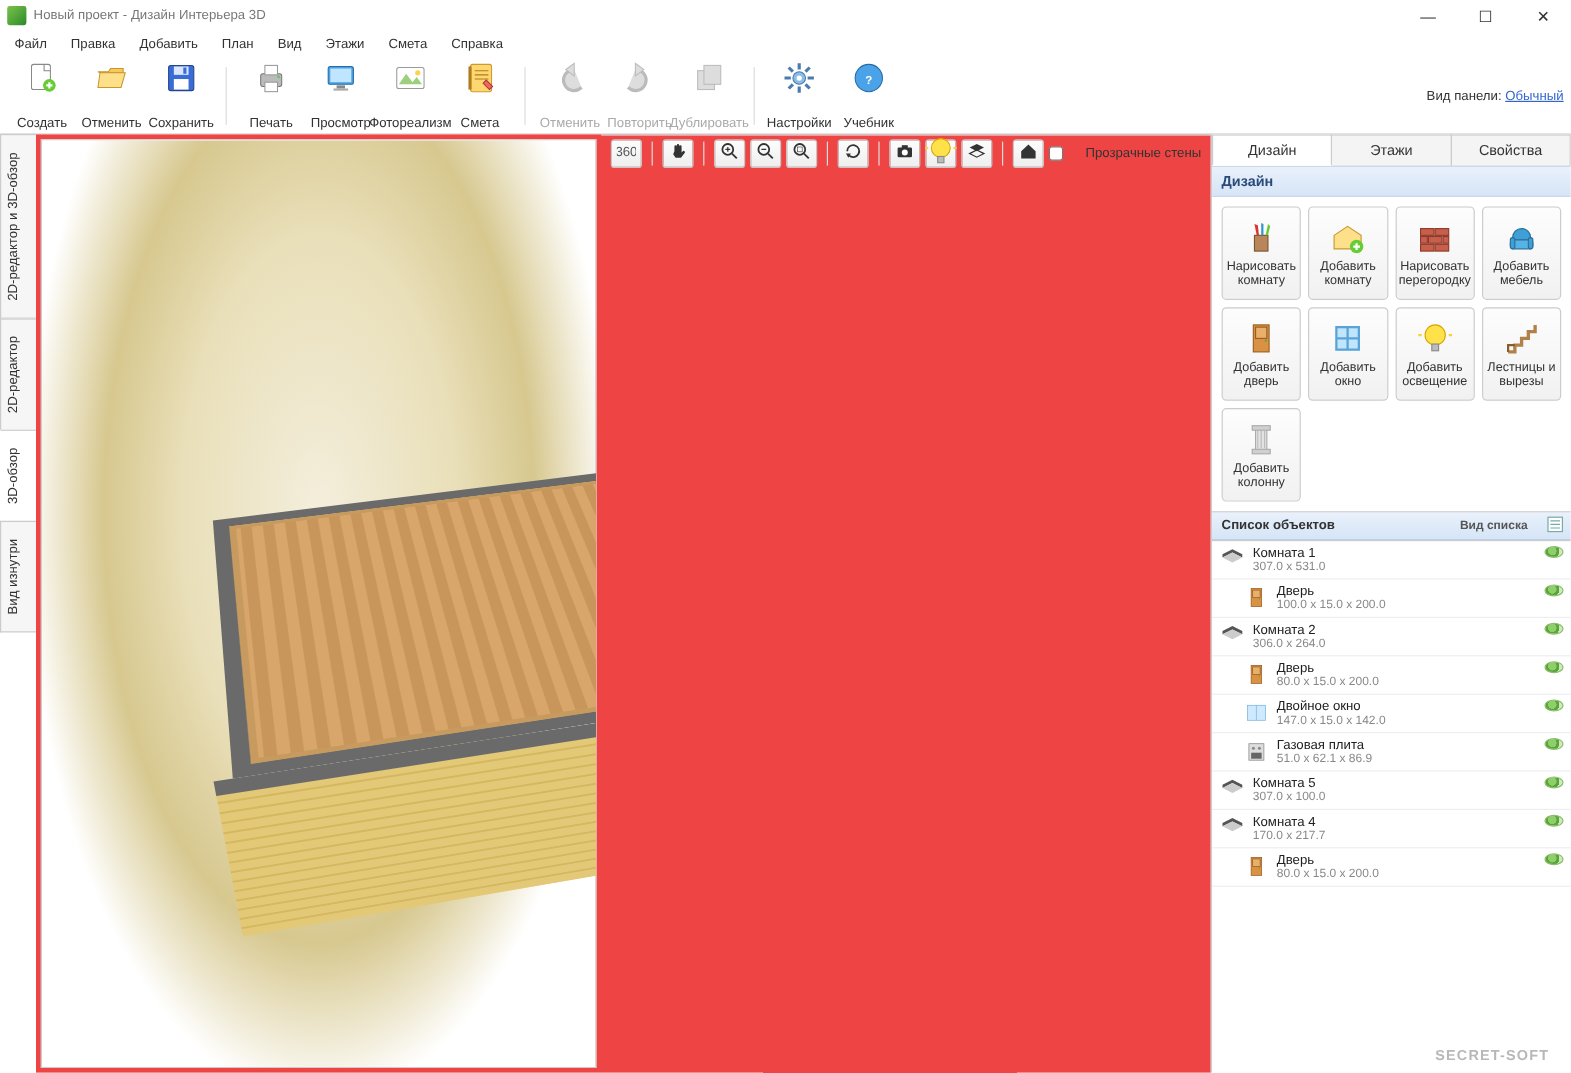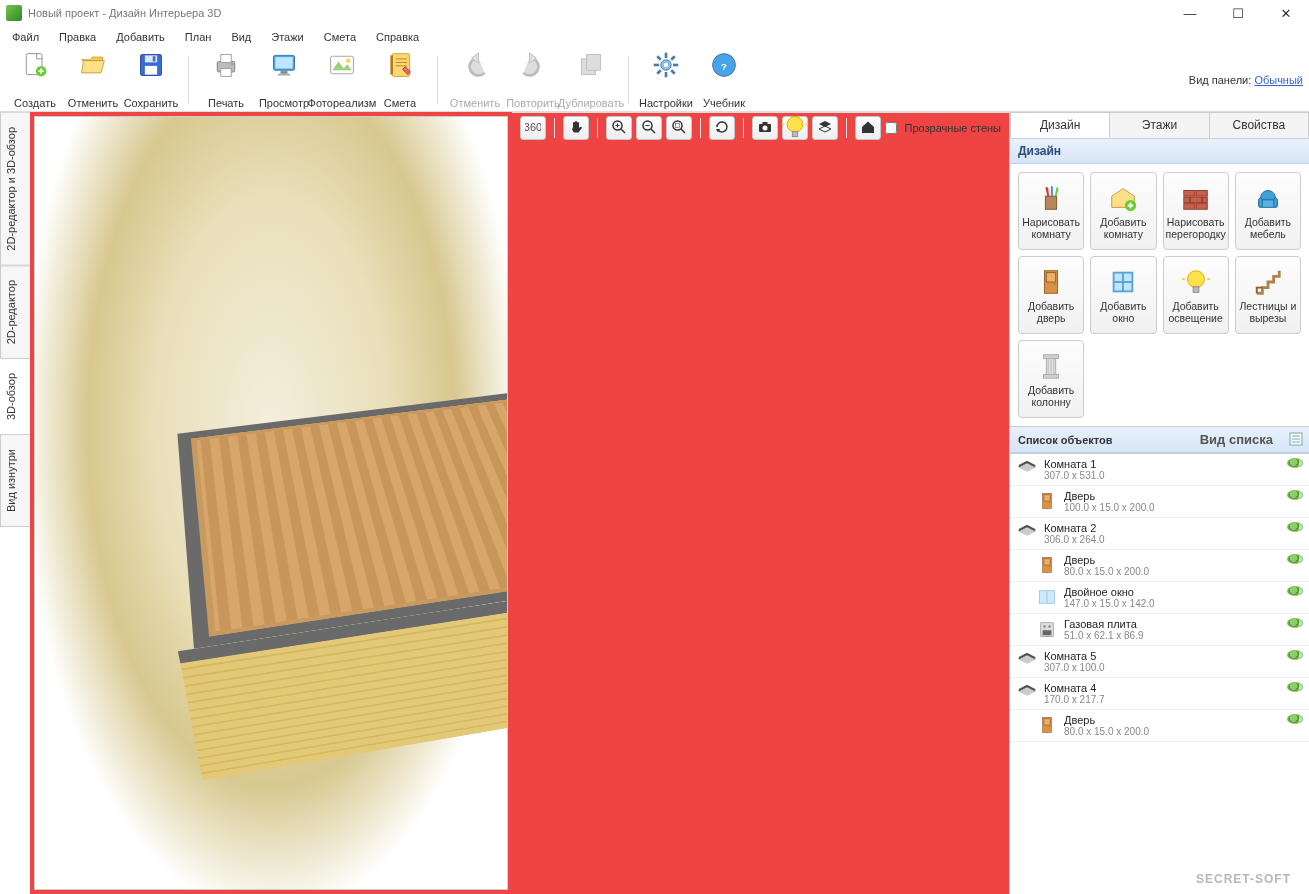--- a/index.html
+++ b/index.html
@@ -32,35 +32,35 @@
 .room{position:absolute;background:#d9a66b;border:14px solid #6a6a6a;box-shadow:inset 0 0 0 6px #c79a5f}
 .r1{left:0;top:0;width:400px;height:380px;background:repeating-linear-gradient(90deg,#d8a56a 0 10px,#c8955b 10px 20px)}
 .r2{left:400px;top:0;width:280px;height:200px;background:repeating-linear-gradient(90deg,#d8a56a 0 10px,#c8955b 10px 20px)}
 .r3{left:400px;top:200px;width:180px;height:180px;background:linear-gradient(135deg,#f0e7b6 25%,#e9dfa3 25% 50%,#f0e7b6 50% 75%,#e9dfa3 75%)}
 .r4{left:580px;top:170px;width:100px;height:210px;background:#efe9c3}
 .wall-ext{position:absolute;left:-14px;top:380px;width:708px;height:160px;background:repeating-linear-gradient(0deg,#e3c878 0 8px,#d4b85f 8px 10px),repeating-linear-gradient(90deg,rgba(0,0,0,0) 0 20px,rgba(0,0,0,.08) 20px 22px);border-top:14px solid #6a6a6a;transform-origin:top;transform:rotateX(-90deg)}
 .door-ext{position:absolute;left:420px;top:26px;width:78px;height:130px;background:linear-gradient(#8c4a24,#6b3417);border:4px solid #5c2e14;border-radius:4px 4px 0 0}
 .statusbar{height:30px;border-top:1px solid #ddd;display:flex;align-items:center;padding:0 8px;gap:4px}
 .sb-btn{width:26px;height:24px;border:1px solid #c6c6c6;border-radius:3px;background:linear-gradient(#fdfdfd,#eee);display:flex;align-items:center;justify-content:center;cursor:default}
 .sb-sep{width:1px;height:20px;background:#ddd;margin:0 4px}
-.sb-right{margin-left:auto;display:flex;gap:8px}
+.sb-right{margin-left:auto;display:flex;gap:19px}
 .sb-right input[type=checkbox]{width:12px;height:12px}
 .rightpanel{width:300px;border-left:1px solid #ccc;display:flex;flex-direction:column;background:#fff}
 .rtabs{display:flex;height:26px}
 .rtabs .rtab{flex:1;border:1px solid #ccc;border-bottom:none;text-align:center;line-height:24px;background:#f4f4f4;cursor:default;font-size:12px}
 .rtabs .rtab:not(:first-child){margin-left:-1px}
 .rtabs .rtab.active{background:#fff;border-bottom:1px solid #fff;position:relative;z-index:1}
 .rsection-hd{background:linear-gradient(#e9f1fb,#d6e5f7);border:1px solid #bcd0e8;border-left:none;border-right:none;padding:5px 8px;font-weight:bold;color:#2a4a7a;font-size:12px}
 .design-grid{display:grid;grid-template-columns:repeat(4,1fr);gap:6px;padding:8px}
 .dbtn{border:1px solid #ccc;border-radius:4px;background:linear-gradient(#fdfdfd,#f1f1f1);height:78px;display:flex;flex-direction:column;align-items:center;justify-content:center;gap:2px;cursor:default}
 .dbtn .dico{width:32px;height:32px;display:flex;align-items:center;justify-content:center}
 .dbtn .dlbl{font-size:10.5px;text-align:center;line-height:1.15}
 .ol-hd{display:flex;align-items:center;border-top:1px solid #ccc}
 .ol-hd .spacer{flex:1}
-.ol-hd .viewlist{font-size:13px;color:#555;padding-right:28px}
+.ol-hd .viewlist{font-size:10px;color:#555;padding-right:28px}
 .ol-hd .viewlist-icon{position:absolute;right:6px}
 .object-list{flex:1;overflow:auto;border-top:1px solid #ccc}
 .orow{display:flex;padding:4px 6px;border-bottom:1px solid #eee;cursor:default;position:relative}
 .orow .indent0{width:0}.orow .indent1{width:20px}
 .orow .oico{width:22px;height:22px;margin-right:6px;display:flex;align-items:center;justify-content:center}
 .orow .otext{flex:1}
 .orow .oname{font-size:11px;color:#222}
 .orow .osize{font-size:10px;color:#888}
 .orow .eye{width:16px;height:10px;border-radius:50%;background:radial-gradient(circle at 40% 40%,#8fcf6b 35%,#5aa53a 38% 60%,transparent 62%),#cfe9bf;border:1px solid #8bbf6b}
 .watermark{position:absolute;right:18px;bottom:8px;font-size:12px;color:#b8b8b8;letter-spacing:1px;font-family:Arial;font-weight:bold;text-shadow:0 1px 0 #fff}

